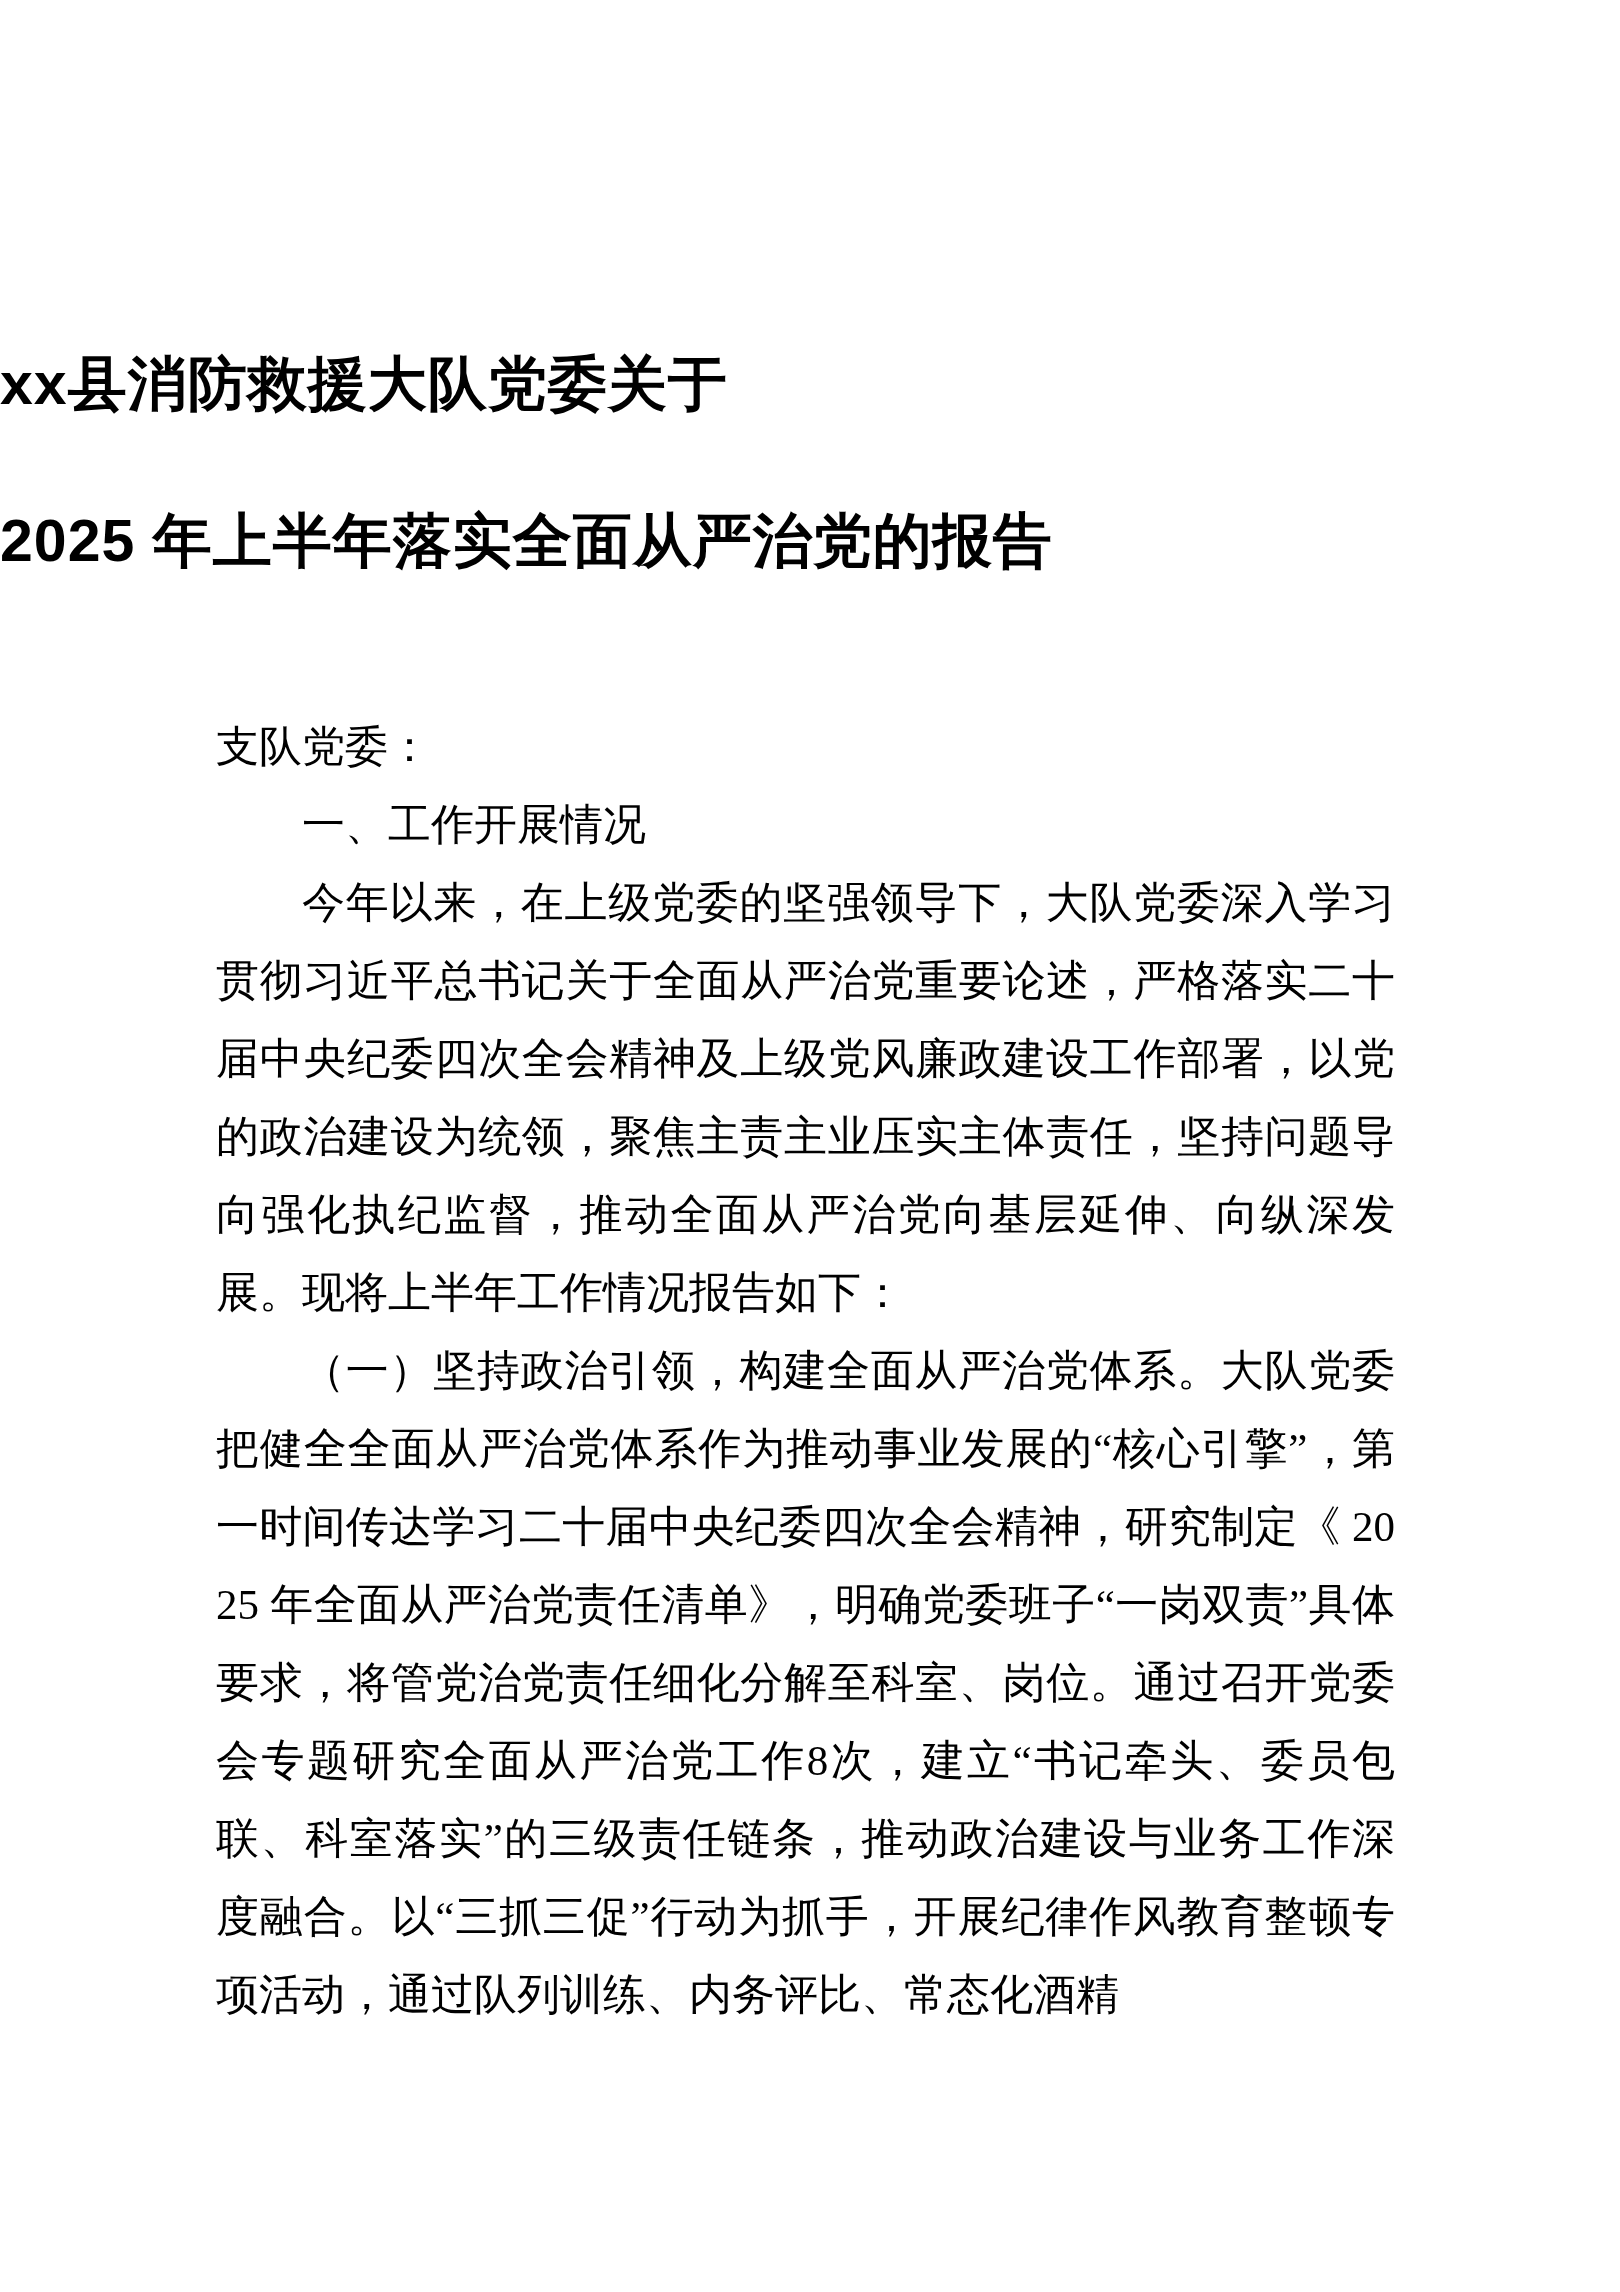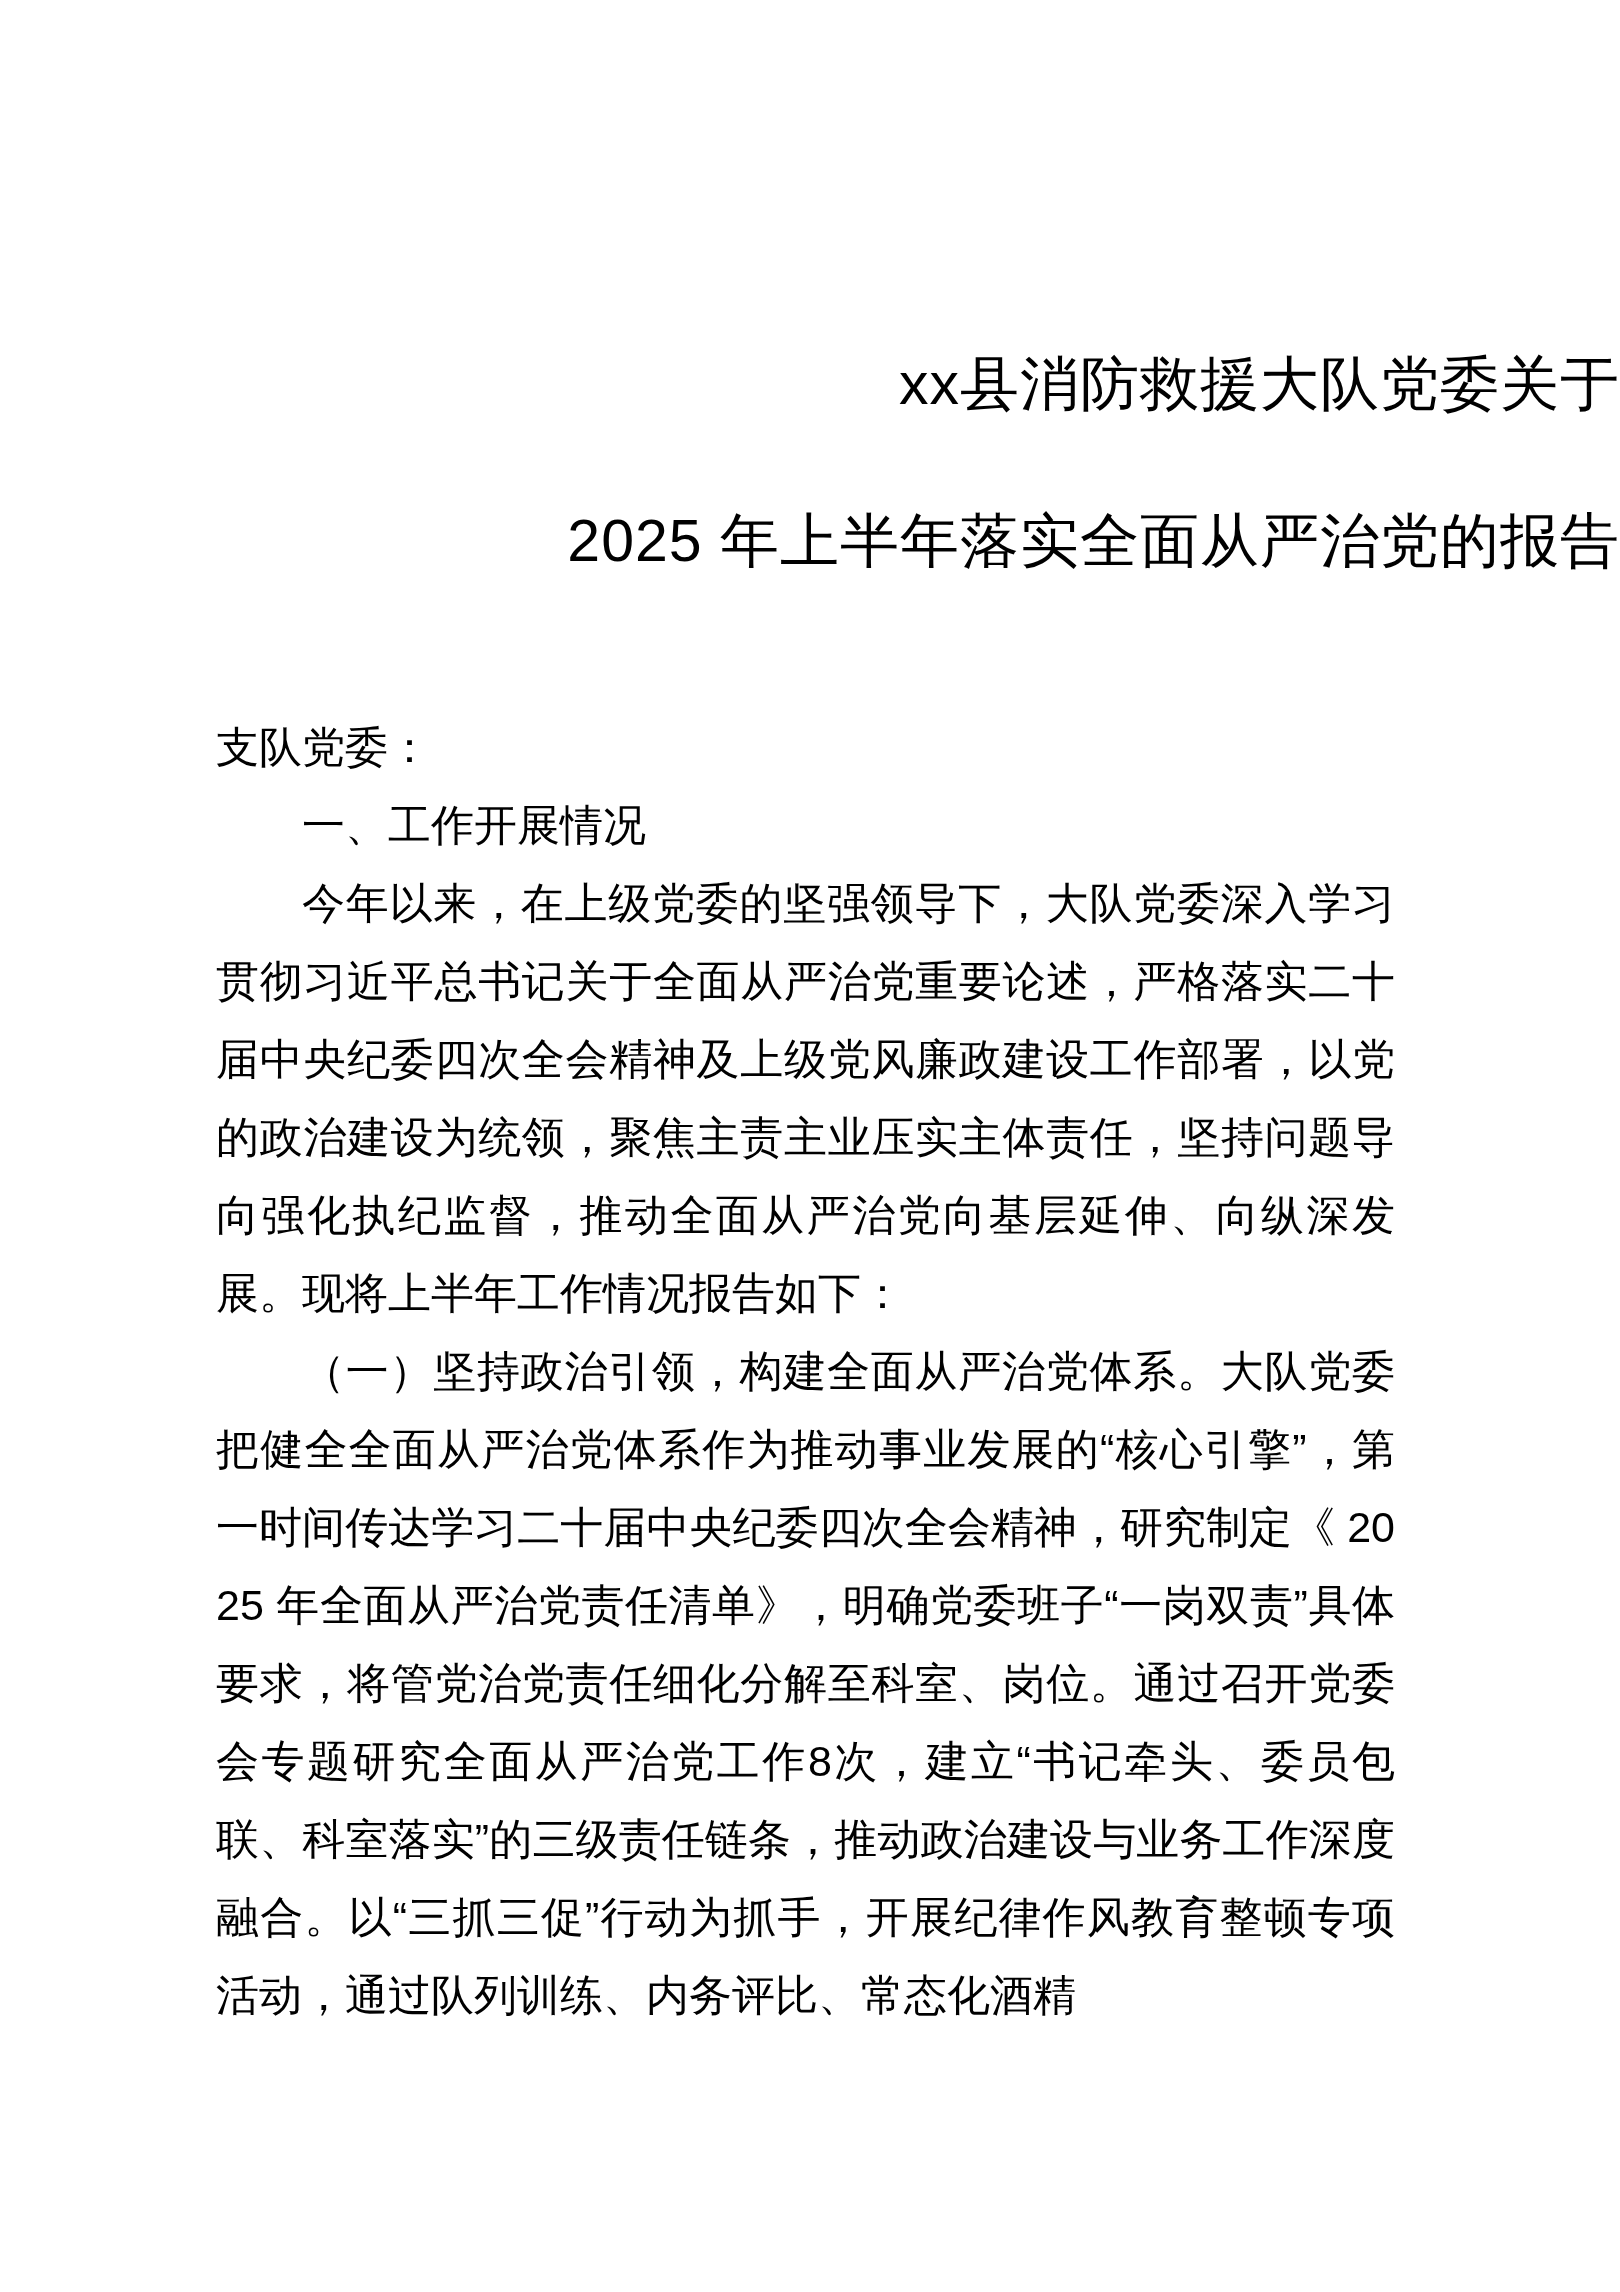--- a/index.html
+++ b/index.html
@@ -8,38 +8,38 @@
     position: relative;
     width: 1620px;
     height: 2293px;
     margin: 0 auto;
     background: #ffffff;
     color: #000000;
     overflow: hidden;
     font-family: "Liberation Sans", sans-serif;
   }
   .doc-title {
-    text-align: right;
+    text-align: left;
     font-size: 59px;
     line-height: 71px;
-    font-weight: normal;
+    font-weight: bold;
     letter-spacing: 1px;
     white-space: nowrap;
   }
   .title-line-1 { margin-top: 349px; }
   .title-line-2 { margin-top: 86px; }
   .doc-body {
     margin: 131px 225px 0 216px;
     font-size: 43px;
     line-height: 78px;
     text-align: justify;
     text-justify: inter-ideograph;
     word-break: break-all;
   }
-  .para { text-indent: 86px; }
+  .para { text-indent: 86px; font-family: Liberation Serif, serif; }
   .para.no-indent { text-indent: 0; }
 </style>
 </head>
 <body>
 
 <div class="page">
   <h1 class="doc-title title-line-1">xx县消防救援大队党委关于</h1>
   <h1 class="doc-title title-line-2">2025 年上半年落实全面从严治党的报告</h1>
 
   <div class="doc-body">

